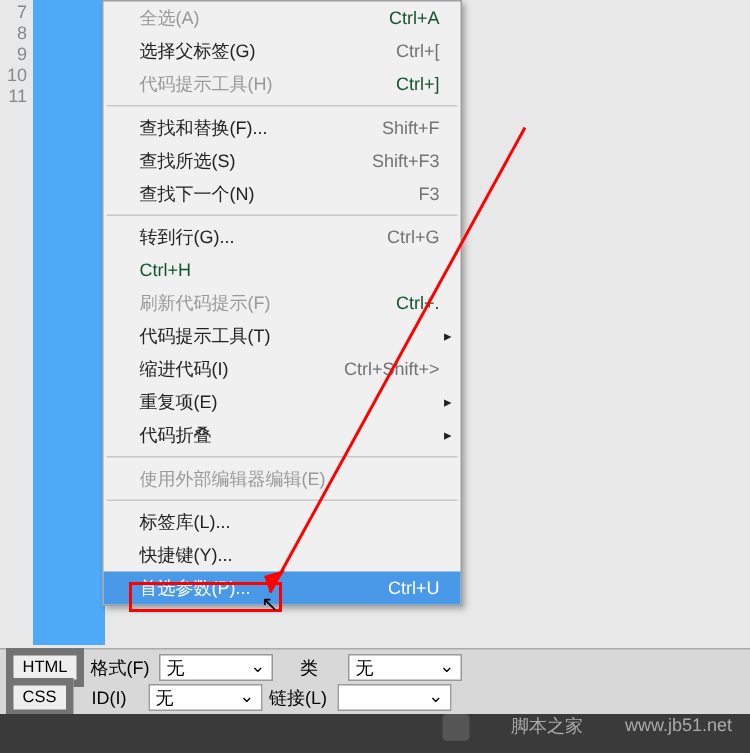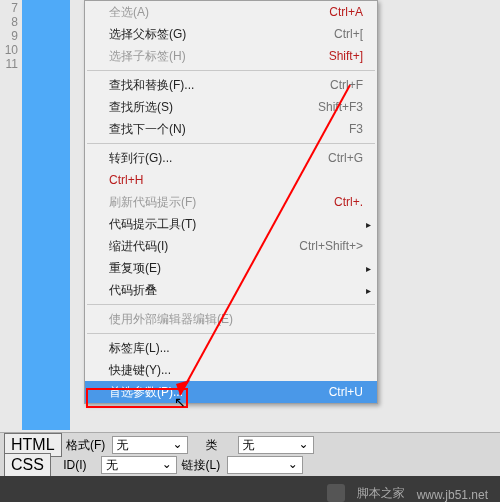--- a/index.html
+++ b/index.html
@@ -1,39 +1,39 @@
 <!DOCTYPE html>
 <html><head>
 <meta charset="utf-8">
 <style>
 *{box-sizing:border-box;margin:0;padding:0;font-family:"Microsoft YaHei","SimSun",sans-serif;font-size:12px}
 body{background:#e8e8e8;width:500px;height:502px;overflow:hidden;position:relative}
 .code-area{position:absolute;left:0;top:0;width:70px;height:430px;background:#4faaf8;display:flex}
 .gutter{width:22px;background:#e8e8e8;color:#888;text-align:right;padding:1px 4px 0 0;line-height:14px}
 .code{flex:1;padding:1px 2px;line-height:14px;color:#000;white-space:pre}
-.menu{position:absolute;left:84px;top:0;width:294px;background:#f0f0f0;border:1px solid #a0a0a0;box-shadow:2px 2px 4px rgba(0,0,0,.3)}
+.menu{position:absolute;left:68px;top:0;width:240px;background:#f0f0f0;border:1px solid #a0a0a0;box-shadow:2px 2px 4px rgba(0,0,0,.3)}
 .mi{display:flex;align-items:center;height:22px;padding:0 14px 0 24px;color:#222;cursor:default;position:relative}
 .mi.disabled{color:#999}
 .mi.hl{background:#4a98e8;color:#fff}
 .mi .lbl{flex:1}
 .mi .sc{color:#737373}
-.mi.disabled .sc{color:#b91c1c}
+.mi.disabled .sc{color:#14532d}
 .mi.hl .sc{color:#fff}
 .mi.sub::after{content:"▸";position:absolute;right:6px;font-size:10px}
 .sep{height:1px;background:#c8c8c8;margin:3px 2px}
 .arrow{position:absolute;left:0;top:0;width:500px;height:502px;pointer-events:none}
 .hlbox{position:absolute;left:86px;top:388px;width:102px;height:20px;border:2px solid red;pointer-events:none}
 .cursor{position:absolute;left:174px;top:394px;font-size:14px;color:#000;pointer-events:none}
 .toolbar{position:absolute;left:0;top:432px;right:0;height:44px;background:#d8d8d8;border-top:1px solid #aaa;padding:2px 4px}
 .trow{display:flex;align-items:center;height:20px;gap:4px}
-.tabbtn{border:1px solid #737373;background:#eee;padding:2px 6px;font-size:16px}
+.tabbtn{border:5px solid #737373;background:#eee;padding:2px 6px;font-size:11px}
 .tlbl{min-width:42px;text-align:center;padding-right:2px}
 .sel{border:1px solid #999;background:#fff;height:18px;padding:0 18px 0 4px;min-width:76px;position:relative}
 .sel::after{content:"⌄";position:absolute;right:4px;top:0}
-.footer{position:absolute;left:0;bottom:0;right:0;height:26px;background:#3a3a3a;color:#aaa;display:flex;align-items:flex-end;justify-content:flex-end;padding:0 12px;gap:12px;font-size:13px}
+.footer{position:absolute;left:0;bottom:0;right:0;height:26px;background:#3a3a3a;color:#aaa;display:flex;align-items:flex-start;justify-content:flex-end;padding:0 12px;gap:28px;font-size:13px}
 .footer .logo{width:18px;height:18px;background:#555;border-radius:3px}
 </style>
 </head>
 <body>
 
 <div class="code-area">
   <div class="gutter">
     <div>7</div>
     <div>8</div>
     <div>9</div>
@@ -45,27 +45,27 @@
 <div class="menu">
   <div class="mi disabled">
       <span class="lbl">全选(A)</span>
       <span class="sc">Ctrl+A</span>
     </div>
   <div class="mi">
       <span class="lbl">选择父标签(G)</span>
       <span class="sc">Ctrl+[</span>
     </div>
   <div class="mi disabled">
-      <span class="lbl">选择子标签(H)</span>
-      <span class="sc">Shift+]</span>
+      <span class="lbl">代码提示工具(H)</span>
+      <span class="sc">Ctrl+]</span>
     </div>
   <div class="sep"></div>
   <div class="mi">
       <span class="lbl">查找和替换(F)...</span>
-      <span class="sc">Ctrl+F</span>
+      <span class="sc">Shift+F</span>
     </div>
   <div class="mi">
       <span class="lbl">查找所选(S)</span>
       <span class="sc">Shift+F3</span>
     </div>
   <div class="mi">
       <span class="lbl">查找下一个(N)</span>
       <span class="sc">F3</span>
     </div>
   <div class="sep"></div>

